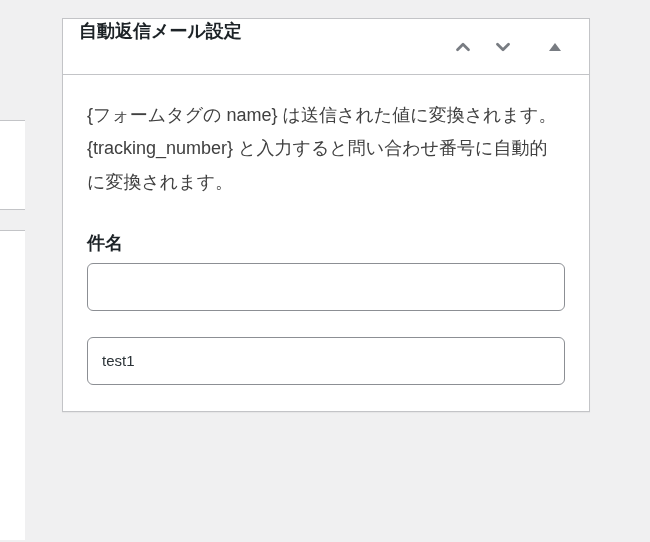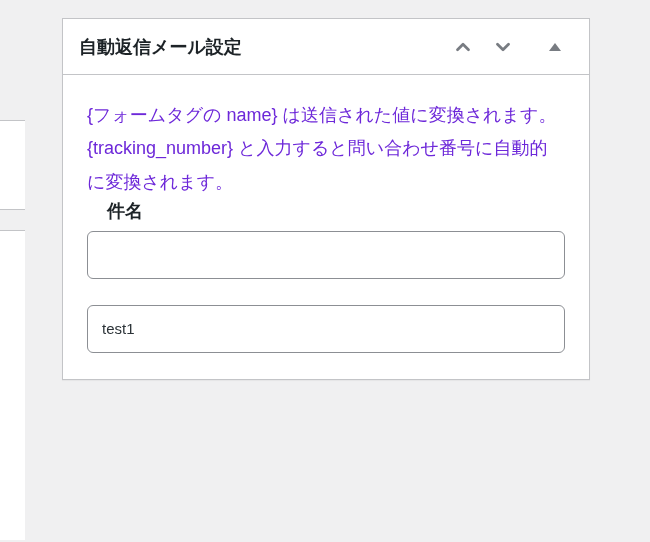--- a/index.html
+++ b/index.html
@@ -34,21 +34,20 @@
       position: absolute;
       left: 62px;
       top: 18px;
       width: 528px;
       background: #fff;
       border: 1px solid #c3c4c7;
       box-shadow: 0 1px 1px rgba(0,0,0,.04);
     }
     .metabox-header {
       display: flex;
-      align-items: center;
       justify-content: space-between;
       border-bottom: 1px solid #c3c4c7;
       padding: 0;
       height: 56px;
     }
     .metabox-title {
       font-size: 18px;
       font-weight: 700;
       color: #1d2327;
       padding-left: 16px;
@@ -69,32 +68,32 @@
       cursor: pointer;
       color: #787c82;
       background: transparent;
       border: none;
     }
     .header-icon-btn svg { display: block; }
     .metabox-body {
       padding: 24px 24px 0 24px;
     }
     .description {
-      color: #6d28d9;
+      color: #404040;
       font-size: 18px;
       line-height: 1.85;
+      margin-bottom: 32px;
     }
     .field-group { margin-bottom: 26px; }
     .field-label {
       font-size: 18px;
       font-weight: 700;
       color: #1d2327;
       display: block;
       margin-bottom: 8px;
-      margin-left: 20px;
     }
     .text-input {
       width: 100%;
       height: 48px;
       border: 1px solid #8c8f94;
       border-radius: 6px;
       padding: 0 14px;
       font-size: 15px;
       color: #2c3338;
       background: #fff;

